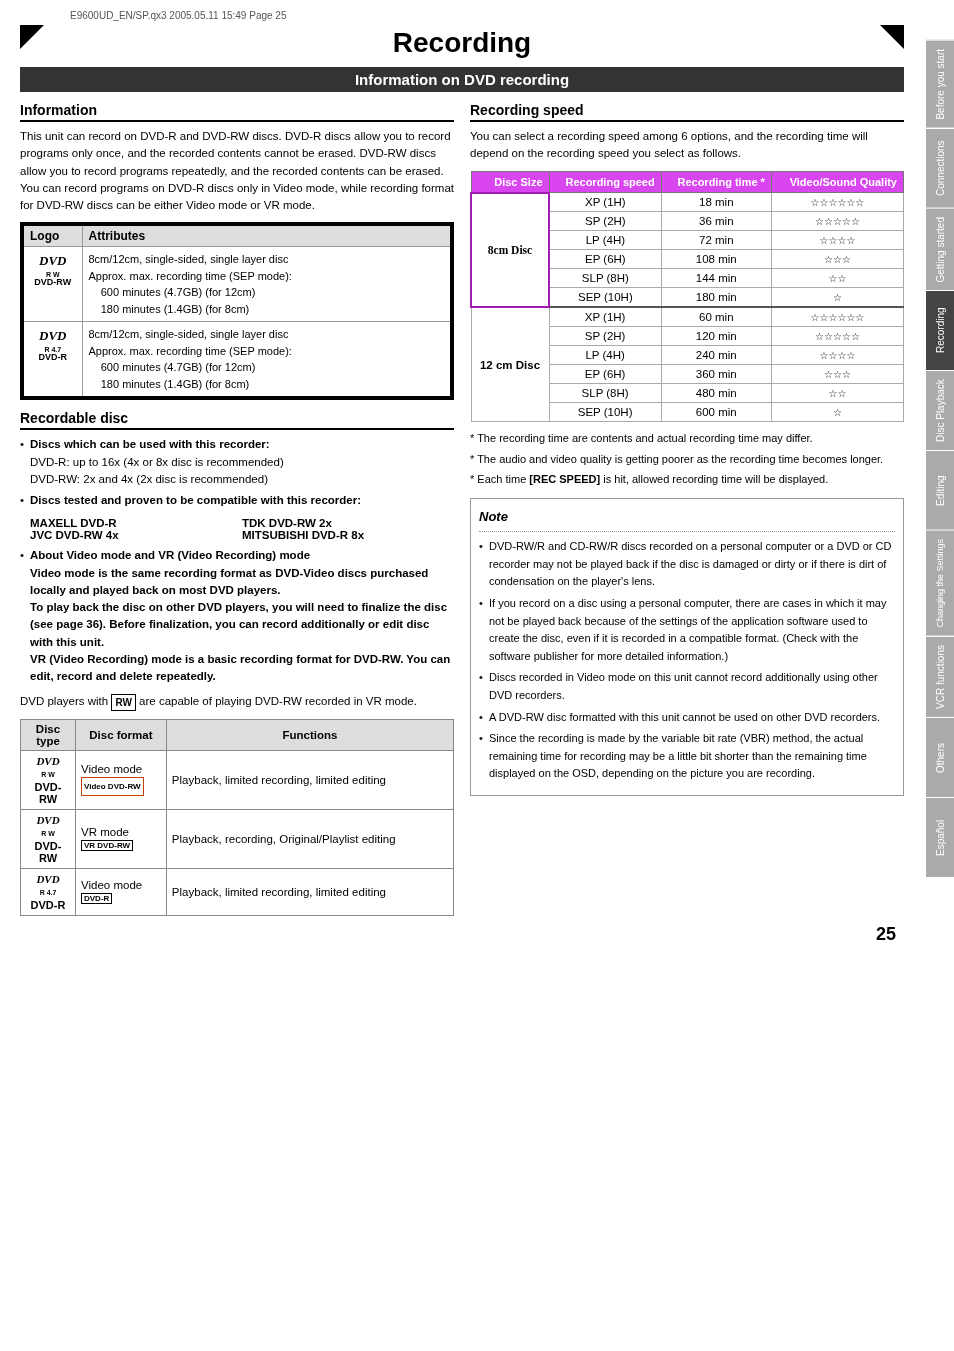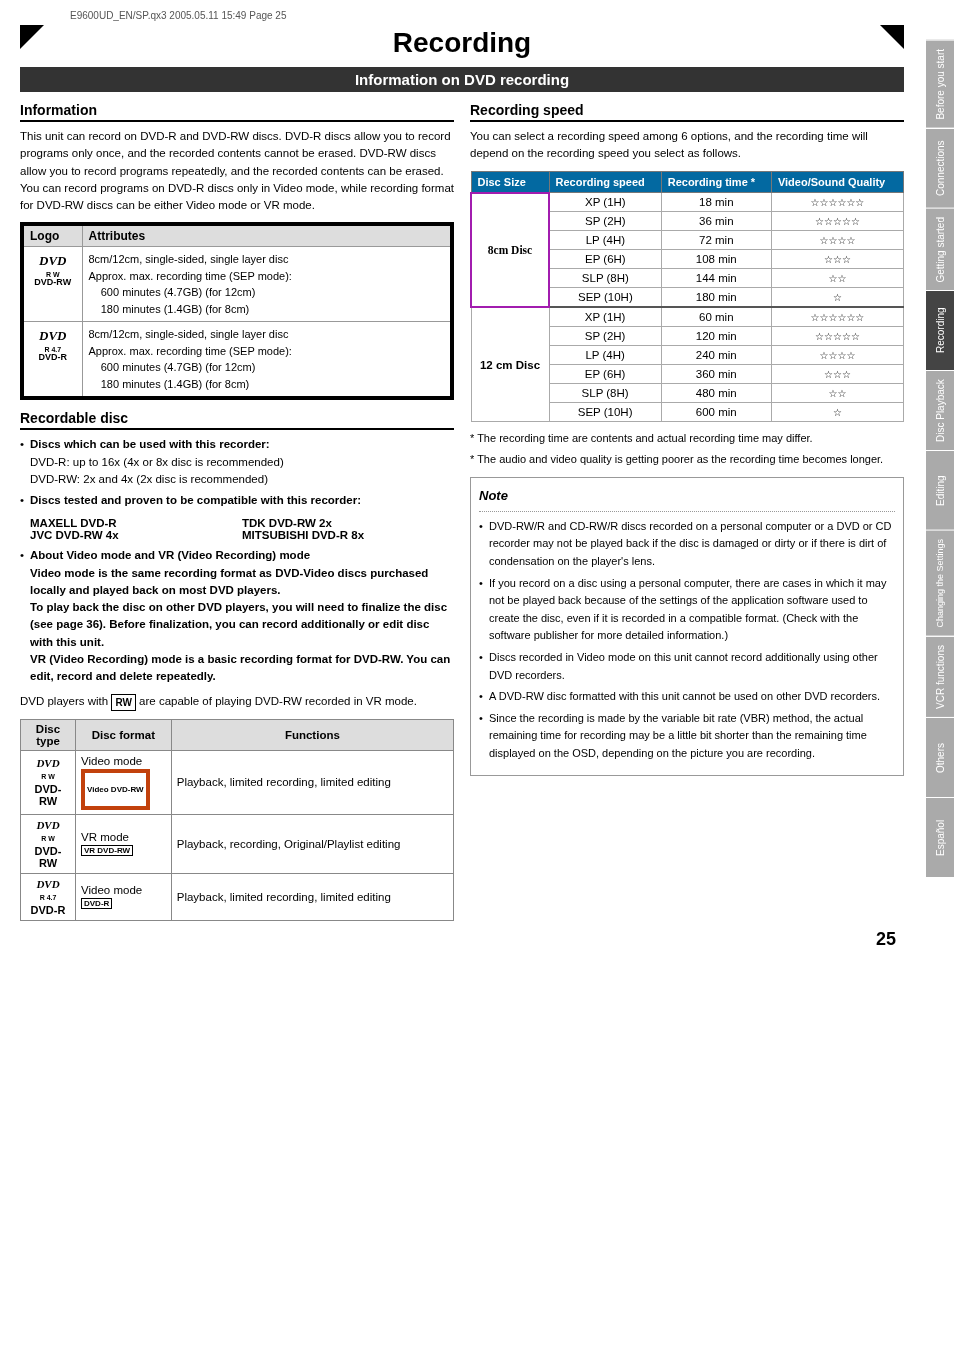--- a/index.html
+++ b/index.html
@@ -245,25 +245,25 @@
 
     
     .speed-table {
       width: 100%;
       border-collapse: collapse;
       font-size: 11.5px;
       margin-bottom: 8px;
     }
 
     .speed-table th {
-      background: #0369a1;
+      background: #d946ef;
       color: #fff;
       border: 1px solid #777;
       padding: 4px 6px;
-      text-align: left;
+      text-align: right;
       font-size: 11px;
     }
 
     .speed-table td {
       border: 1px solid #aaa;
       padding: 3px 5px;
       text-align: center;
     }
 
     .speed-table .disc-size-cell {
@@ -473,21 +473,21 @@
             <tr>
               <td class="logo-cell">
                 <div class="dvd-logo">
                   <span style="font-size:11px;font-weight:bold;font-style:italic;font-family:serif;">DVD</span><br>
                   <span style="font-size:7px;font-weight:bold;">R W</span>
                   <span class="disc-name">DVD-RW</span>
                 </div>
               </td>
               <td>
                 Video mode<br>
-                <span style="font-size:8px;border:4px solid #c2410c;padding:12px 2px;font-weight:bold;display:inline-block;margin-top:2px;">Video DVD-RW</span>
+                <span style="font-size:8px;border:1px solid #c2410c;padding:4px 2px;font-weight:bold;display:inline-block;margin-top:2px;">Video DVD-RW</span>
               </td>
               <td>Playback, limited recording, limited editing</td>
             </tr>
             <tr>
               <td class="logo-cell">
                 <div class="dvd-logo">
                   <span style="font-size:11px;font-weight:bold;font-style:italic;font-family:serif;">DVD</span><br>
                   <span style="font-size:7px;font-weight:bold;">R W</span>
                   <span class="disc-name">DVD-RW</span>
                 </div>
@@ -594,20 +594,21 @@
             <tr>
               <td>SEP (10H)</td>
               <td>600 min</td>
               <td class="stars">☆</td>
             </tr>
           </tbody>
         </table>
 
         <p class="footnote">* The recording time are contents and actual recording time may differ.</p>
         <p class="footnote">* The audio and video quality is getting poorer as the recording time becomes longer.</p>
+        <p class="footnote">* Each time <b>[REC SPEED]</b> is hit, allowed recording time will be displayed.</p>
 
         <div class="note-box">
           <div class="note-title">Note</div>
           <hr class="note-divider">
           <ul class="note-list">
             <li>DVD-RW/R and CD-RW/R discs recorded on a personal computer or a DVD or CD recorder may not be played back if the disc is damaged or dirty or if there is dirt of condensation on the player's lens.</li>
             <li>If you record on a disc using a personal computer, there are cases in which it may not be played back because of the settings of the application software used to create the disc, even if it is recorded in a compatible format. (Check with the software publisher for more detailed information.)</li>
             <li>Discs recorded in Video mode on this unit cannot record additionally using other DVD recorders.</li>
             <li>A DVD-RW disc formatted with this unit cannot be used on other DVD recorders.</li>
             <li>Since the recording is made by the variable bit rate (VBR) method, the actual remaining time for recording may be a little bit shorter than the remaining time displayed on the OSD, depending on the picture you are recording.</li>

